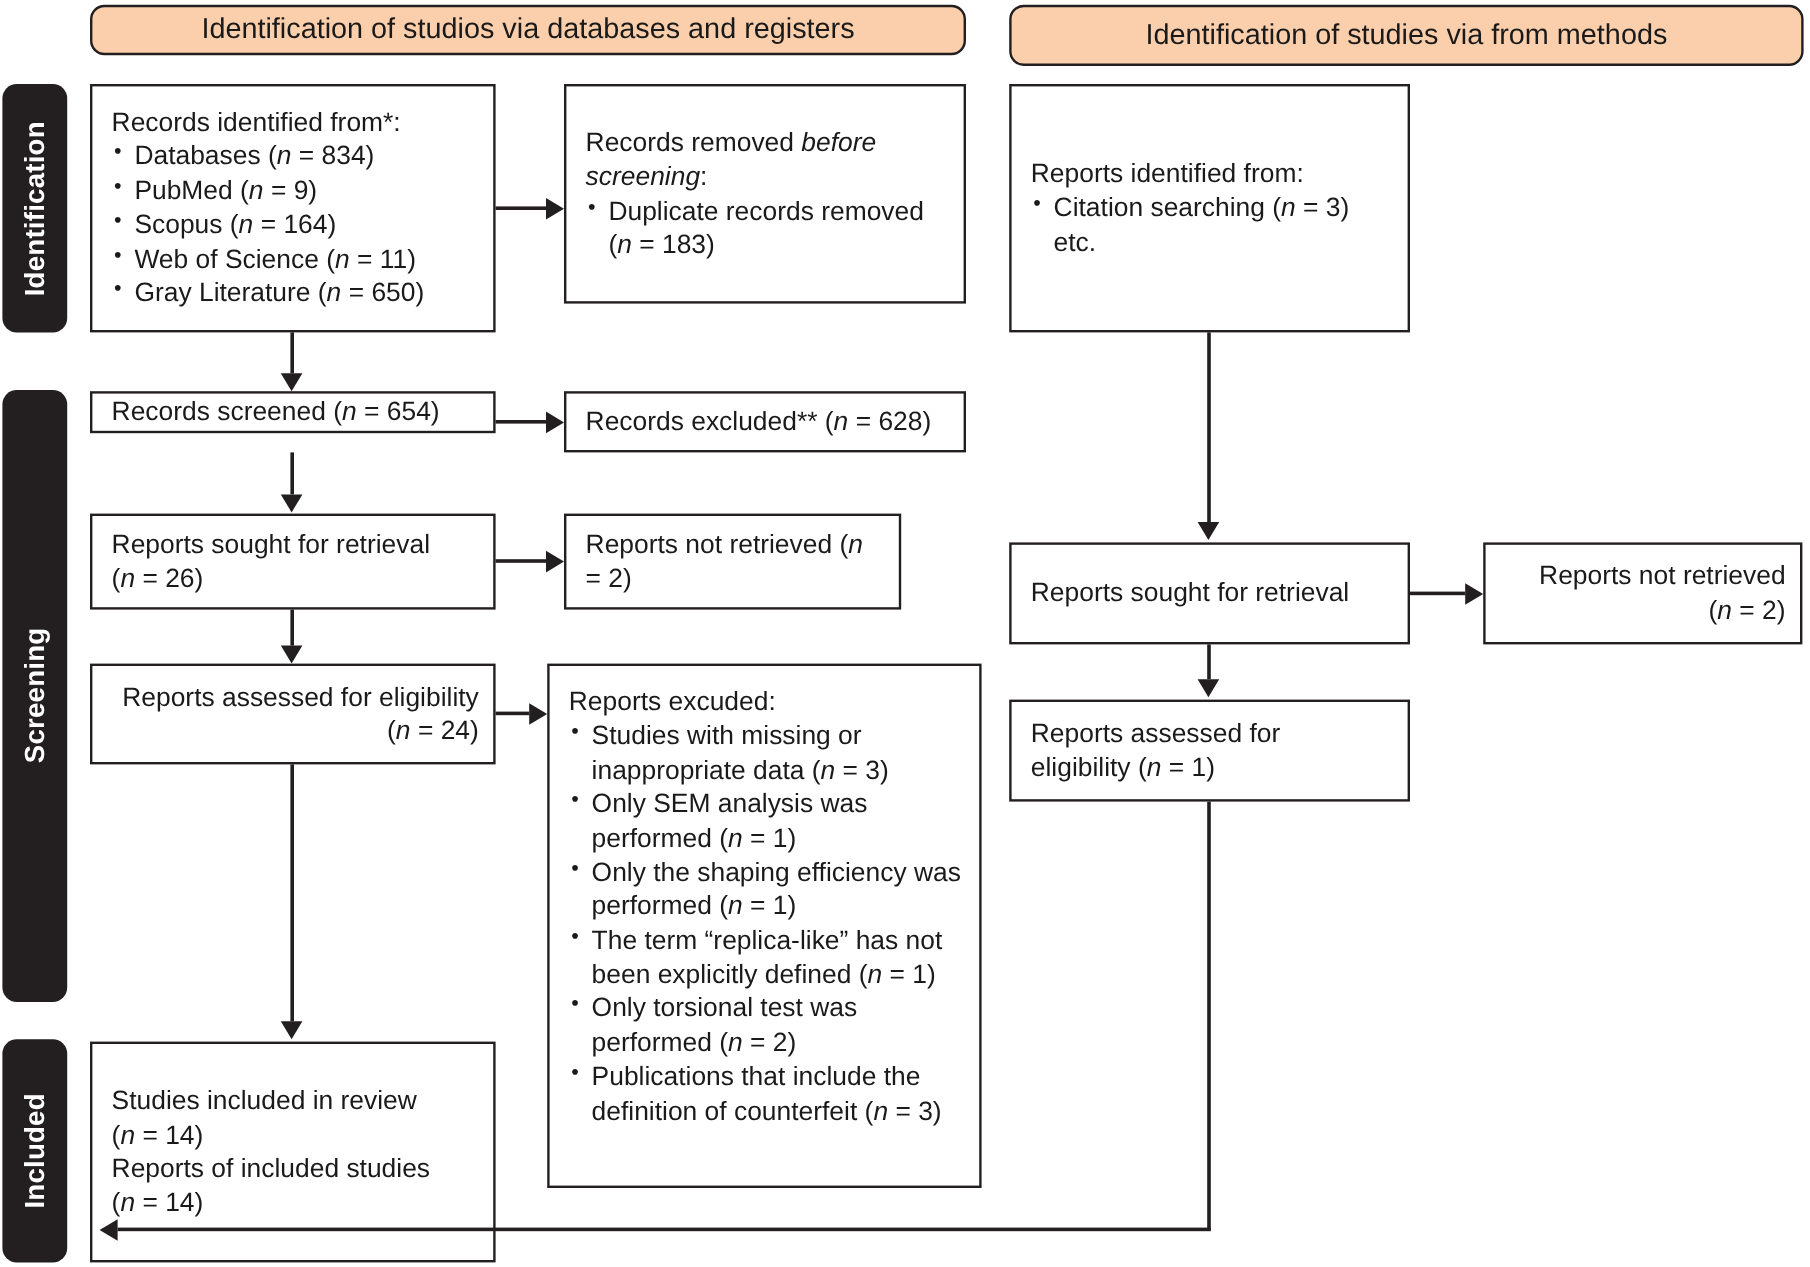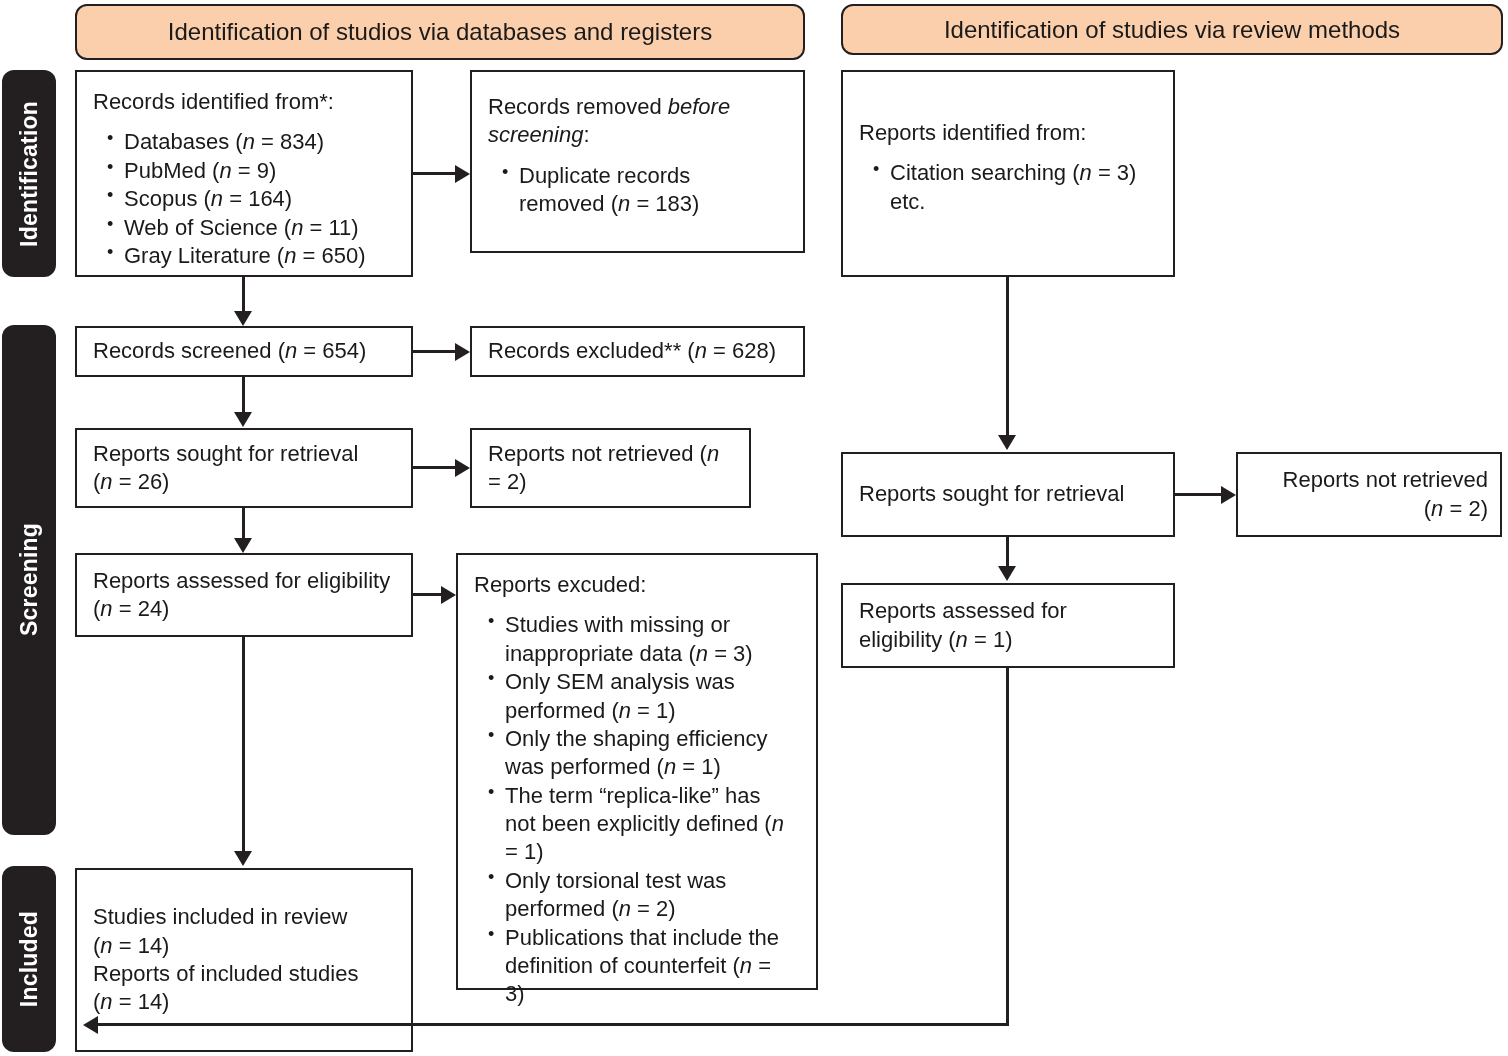--- a/index.html
+++ b/index.html
@@ -70,21 +70,21 @@
   .box.align-top {
     justify-content: flex-start;
   }
   .box-line {
     font-size: 22px;
     line-height: 1.29;
     color: #1a1a1a;
   }
   .box-list {
     list-style: none;
-    margin: 12px;
+    margin: 0;
     padding: 0;
   }
   .box-list li {
     font-size: 22px;
     line-height: 1.29;
     color: #1a1a1a;
     padding-left: 19px;
     position: relative;
   }
   .box-list li::before {
@@ -137,26 +137,26 @@
   </div>
 
   <div class="phase-bar" style="left:2px; top:325px; width:54px; height:510px;">
     <span class="phase-label">Screening</span>
   </div>
 
   <div class="phase-bar" style="left:2px; top:866px; width:54px; height:186px;">
     <span class="phase-label">Included</span>
   </div>
 
-  <div class="col-header" style="left:75px; top:4px; width:730px; height:56px;">
+  <div class="col-header" style="left:75px; top:4px; width:730px; height:42px;">
     <span class="col-header-label">Identification of studios via databases and registers</span>
   </div>
 
   <div class="col-header" style="left:841px; top:4px; width:662px; height:51px;">
-    <span class="col-header-label">Identification of studies via review methods</span>
+    <span class="col-header-label">Identification of studies via from methods</span>
   </div>
 
   <div class="box align-top" style="left:75px; top:70px; width:338px; height:207px; padding-top:16px;">
     <div class="box-line">Records identified from*:</div>
     <ul class="box-list">
       <li>Databases (<em class="ital">n</em> = 834)</li>
       <li>PubMed (<em class="ital">n</em> = 9)</li>
       <li>Scopus (<em class="ital">n</em> = 164)</li>
       <li>Web of Science (<em class="ital">n</em> = 11)</li>
       <li>Gray Literature (<em class="ital">n</em> = 650)</li>
@@ -170,21 +170,21 @@
       <li>Duplicate records removed (<em class="ital">n</em> = 183)</li>
     </ul>
   </div>
 
   <div class="ln ln-h" style="left:413px; top:172px; width:42px;"></div>
   <div class="arrow right" style="left:455px; top:165px;"></div>
 
   <div class="ln ln-v" style="left:242px; top:277px; height:34px;"></div>
   <div class="arrow down" style="left:234px; top:311px;"></div>
 
-  <div class="box" style="left:75px; top:326px; width:338px; height:51px;">
+  <div class="box" style="left:75px; top:326px; width:338px; height:35px;">
     <div class="box-line">Records screened (<em class="ital">n</em> = 654)</div>
   </div>
 
   <div class="box" style="left:470px; top:326px; width:335px; height:51px;">
     <div class="box-line">Records excluded** (<em class="ital">n</em> = 628)</div>
   </div>
 
   <div class="ln ln-h" style="left:413px; top:350px; width:42px;"></div>
   <div class="arrow right" style="left:455px; top:343px;"></div>
 
@@ -199,21 +199,21 @@
   <div class="box" style="left:470px; top:428px; width:281px; height:80px;">
     <div class="box-line">Reports not retrieved (<em class="ital">n</em> = 2)</div>
   </div>
 
   <div class="ln ln-h" style="left:413px; top:466px; width:42px;"></div>
   <div class="arrow right" style="left:455px; top:459px;"></div>
 
   <div class="ln ln-v" style="left:242px; top:508px; height:30px;"></div>
   <div class="arrow down" style="left:234px; top:538px;"></div>
 
-  <div class="box" style="left:75px; top:553px; width:338px; height:84px;">
+  <div class="box" style="left:75px; top:553px; width:338px; height:84px;align-items:flex-end;">
     <div class="box-line">Reports assessed for eligibility</div>
     <div class="box-line">(<em class="ital">n</em> = 24)</div>
   </div>
 
   <div class="box align-top" style="left:456px; top:553px; width:362px; height:437px; padding-top:16px;">
     <div class="box-line">Reports excuded:</div>
     <ul class="box-list">
       <li>Studies with missing or inappropriate data (<em class="ital">n</em> = 3)</li>
       <li>Only SEM analysis was performed (<em class="ital">n</em> = 1)</li>
       <li>Only the shaping efficiency was performed (<em class="ital">n</em> = 1)</li>

